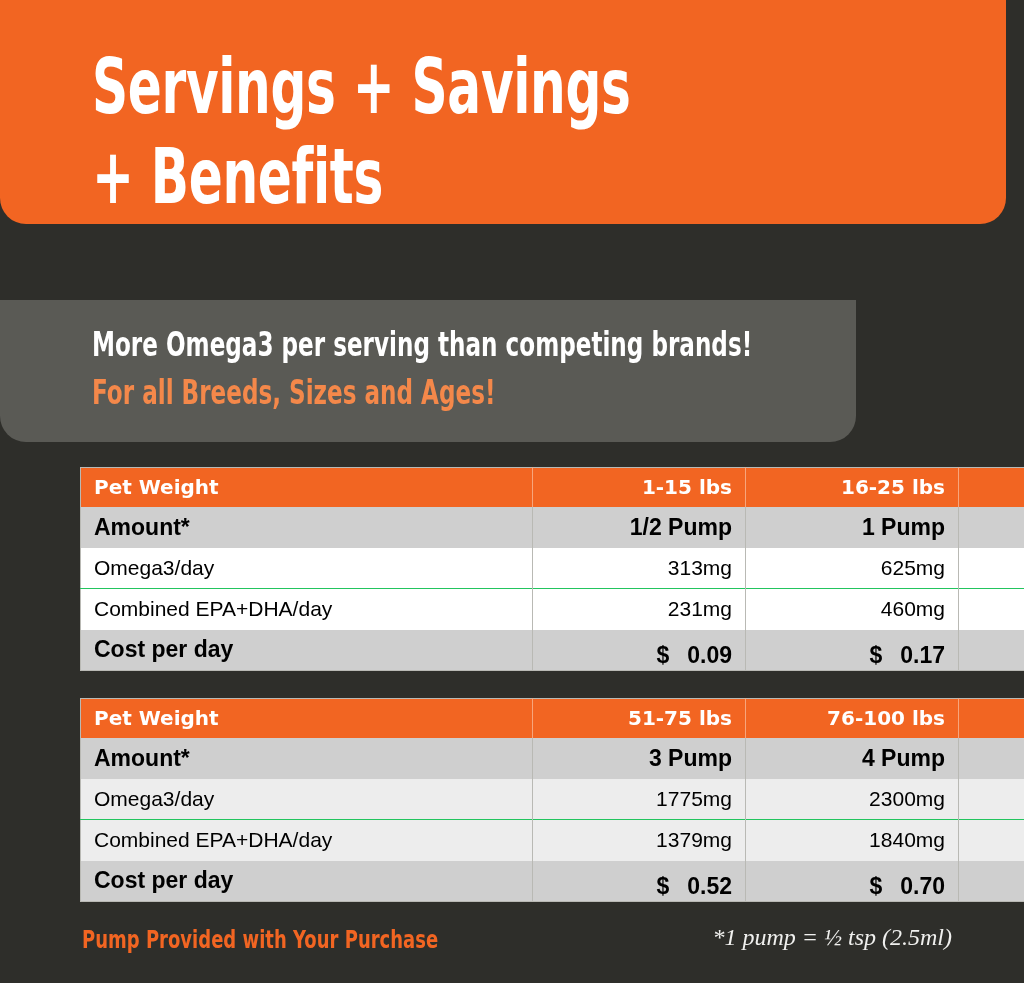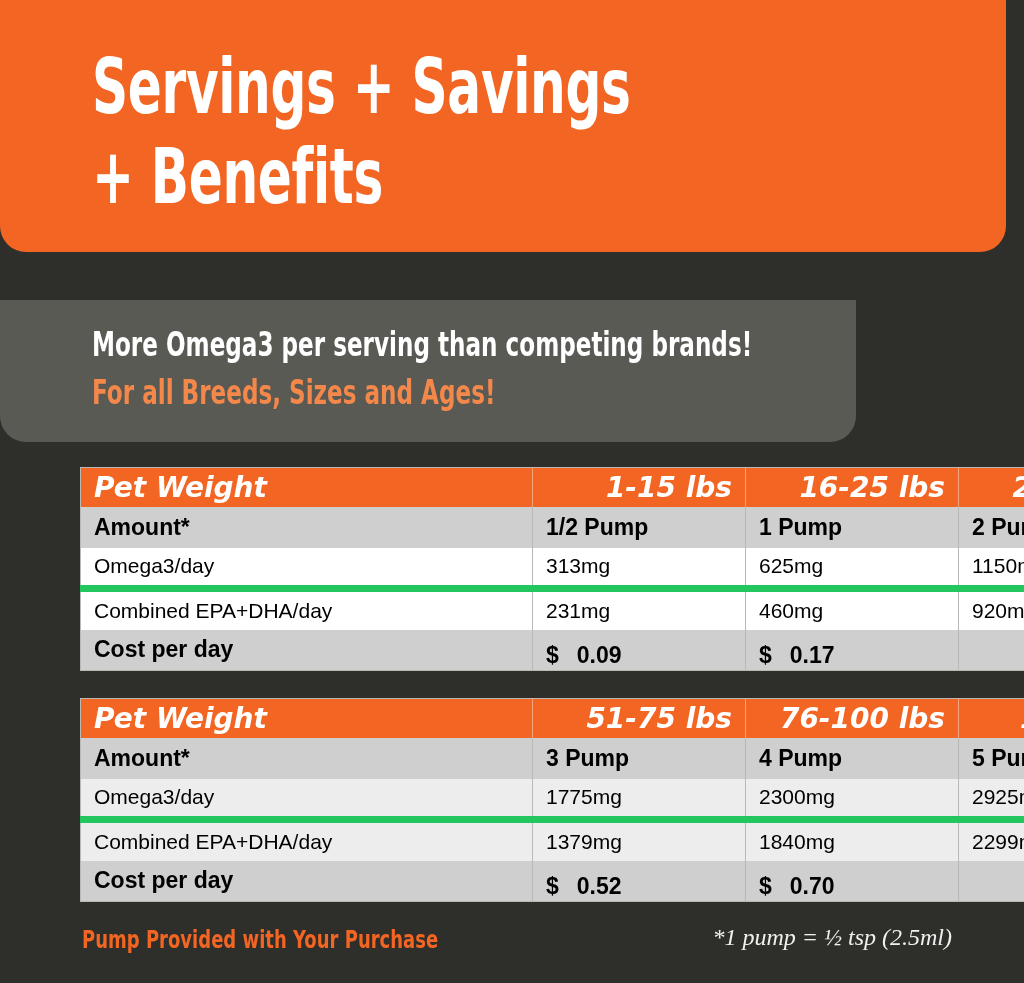--- a/index.html
+++ b/index.html
@@ -14,21 +14,21 @@
     overflow: hidden;
     position: relative;
   }
 
   
   .hero-card {
     position: absolute;
     left: 0;
     top: 0;
     width: 1006px;
-    height: 252px;
+    height: 224px;
     background: #f26522;
     border-radius: 0 0 26px 26px;
     box-sizing: border-box;
   }
   .hero-title {
     position: absolute;
     left: 92px;
     top: 42px;
     width: 880px;
     color: #ffffff;
@@ -98,46 +98,45 @@
   .pricing-table td:first-child {
     border-left: none;
   }
 
   
   .pricing-table thead th {
     background: #f26522;
     color: #ffffff;
     font-family: "DejaVu Sans", sans-serif;
     font-weight: bold;
-    font-style: italic;
-    font-size: 28px;
+    font-size: 20px;
     height: 39px;
     border-left-color: #f7a57c;
   }
   .pricing-table thead th.h-label { text-align: left; }
   .pricing-table thead th.h-val   { text-align: right; }
 
   
   .pricing-table td.cell-label { text-align: left; }
-  .pricing-table td.cell-val   { }
+  .pricing-table td.cell-val   { text-align: right; }
 
   tr.row-shaded td {
     background: #cfcfcf;
     font-weight: bold;
     font-size: 23px;
   }
   tr.row-plain td {
     background: #ffffff;
     font-weight: normal;
   }
   #table-2 tr.row-plain td {
     background: #ededed;
   }
   tr.row-plain + tr.row-plain td {
-    border-top: 7px solid #22c55e;
+    border-top: 1px solid #22c55e;
   }
 
   
   .money { display: inline-block; margin-top: 11px; }
   .money .sym { margin-right: 18px; }
 
   
   .footer-left {
     position: absolute;
     left: 82px;

